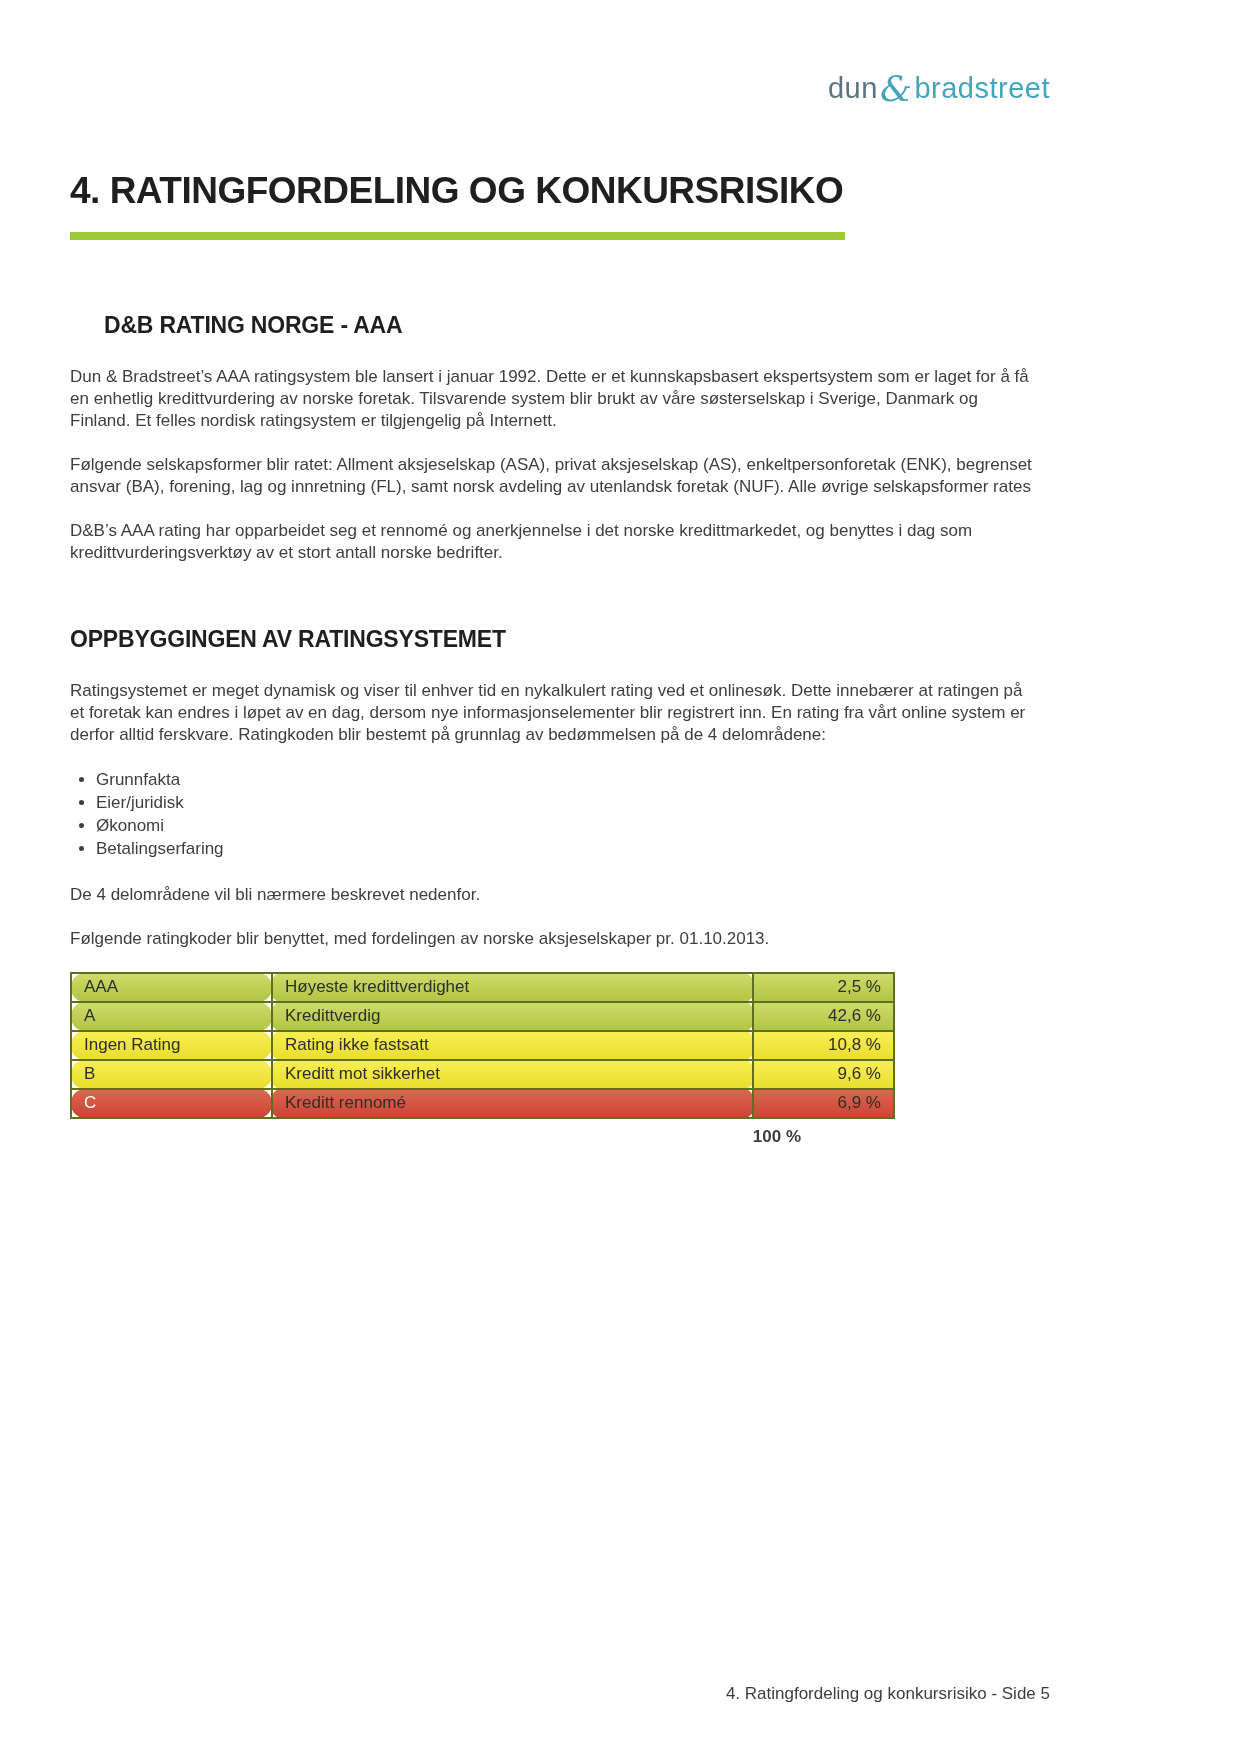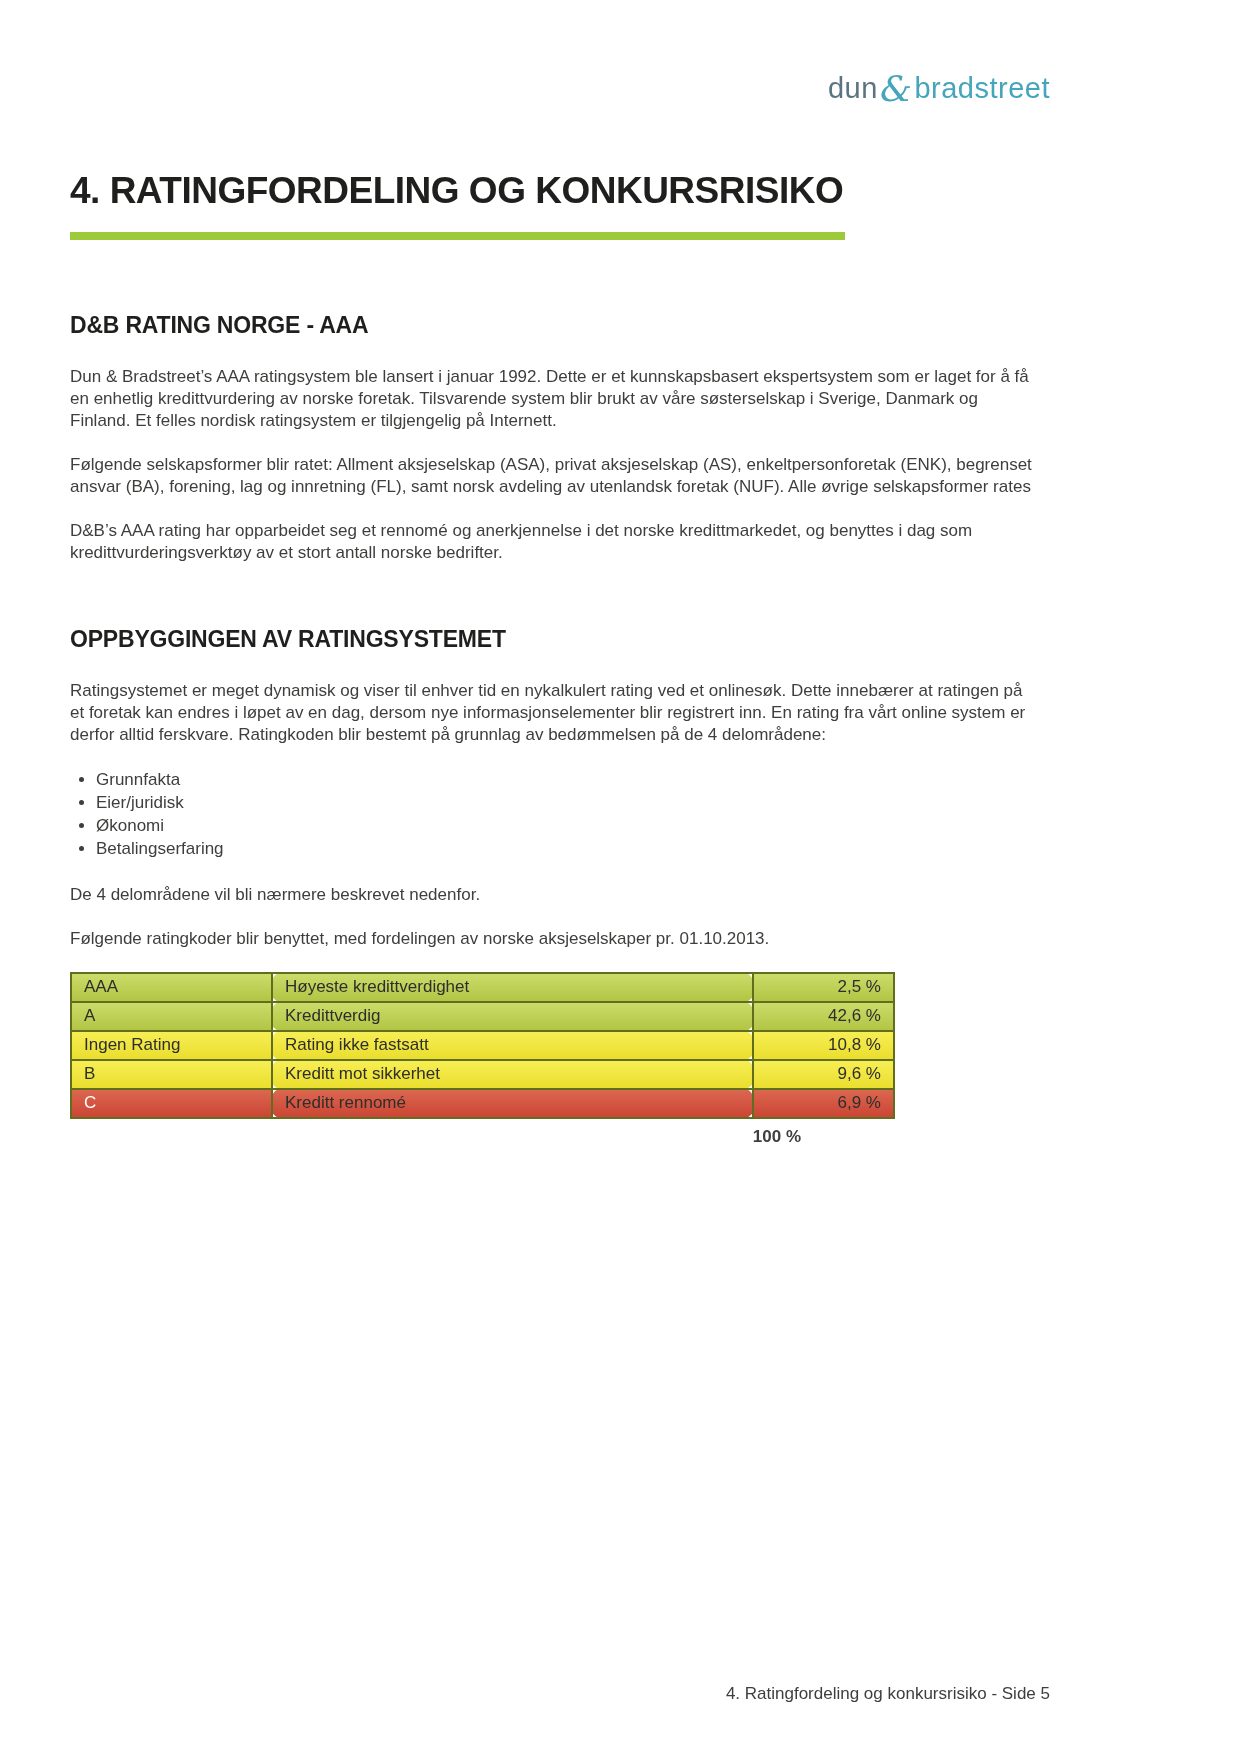--- a/index.html
+++ b/index.html
@@ -49,21 +49,21 @@
     background: #9dca3a;
     margin: 0 0 72px 0;
   }
   h2 {
     margin: 62px 0 27px 0;
     font-size: 23px;
     font-weight: bold;
     color: #1f1f1d;
     letter-spacing: -0.2px;
   }
-  h2.first { margin-top: 0; }
+  h2.first { margin-top: 0; margin-left: 34px; }
 
   
   p {
     margin: 0 12px 22px 0;
     font-size: 17px;
     line-height: 22px;
     max-width: 980px;
   }
   ul.bullets {
     margin: 2px 0 24px 0;
@@ -82,21 +82,21 @@
   table.rating td {
     border: 2px solid #606e1e;
     font-size: 17px;
     padding: 2px 12px;
     height: 23px;
     vertical-align: middle;
     color: #2e2e2c;
     overflow: hidden;
     white-space: nowrap;
   }
-  td.col-code  { width: 175px; }
+  td.col-code  { width: 175px; border-radius: 14px; }
   td.col-desc  { width: 455px; border-radius: 9px; }
   td.col-share { width: 115px; text-align: right; }
   tr.tier-green  td { background: linear-gradient(to bottom, #ccdc6a, #b2c544); }
   tr.tier-yellow td { background: linear-gradient(to bottom, #f7ee54, #eade2e); }
   tr.tier-red    td { background: linear-gradient(to bottom, #db6750, #cb4534); }
   tr.tier-red td.col-code { color: #ffffff; }
 
   .total {
     width: 745px;
     box-sizing: border-box;

